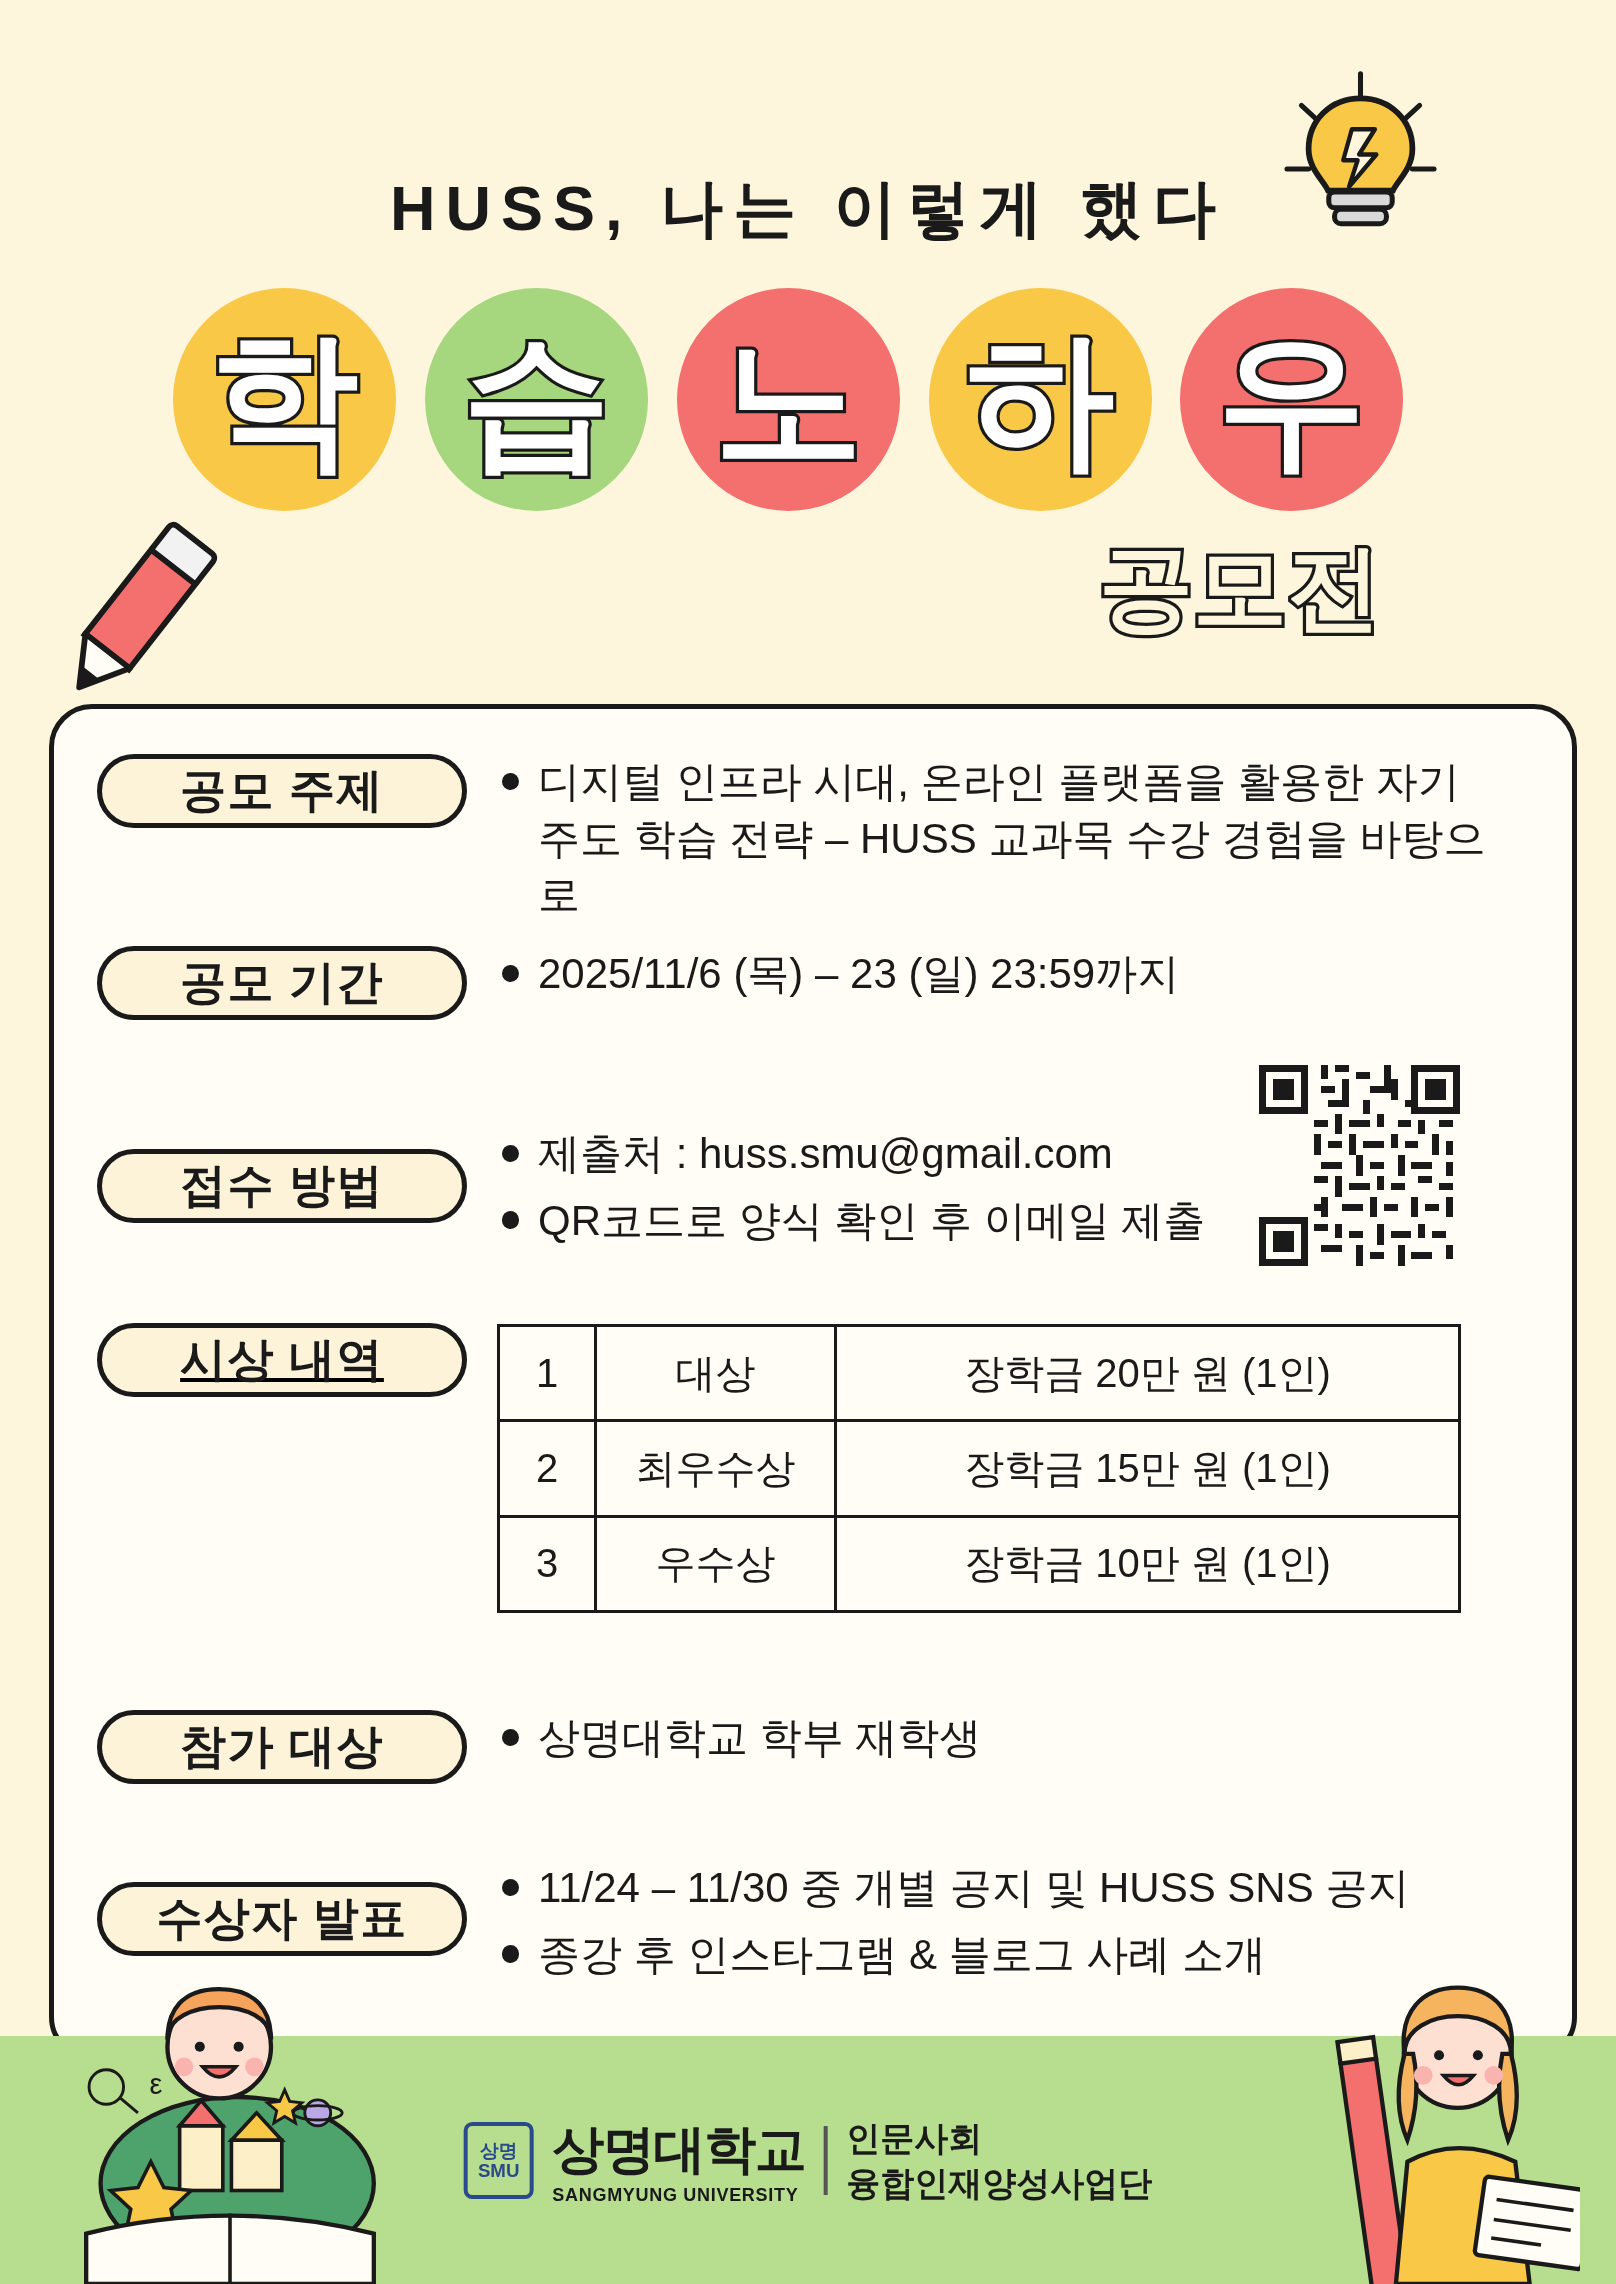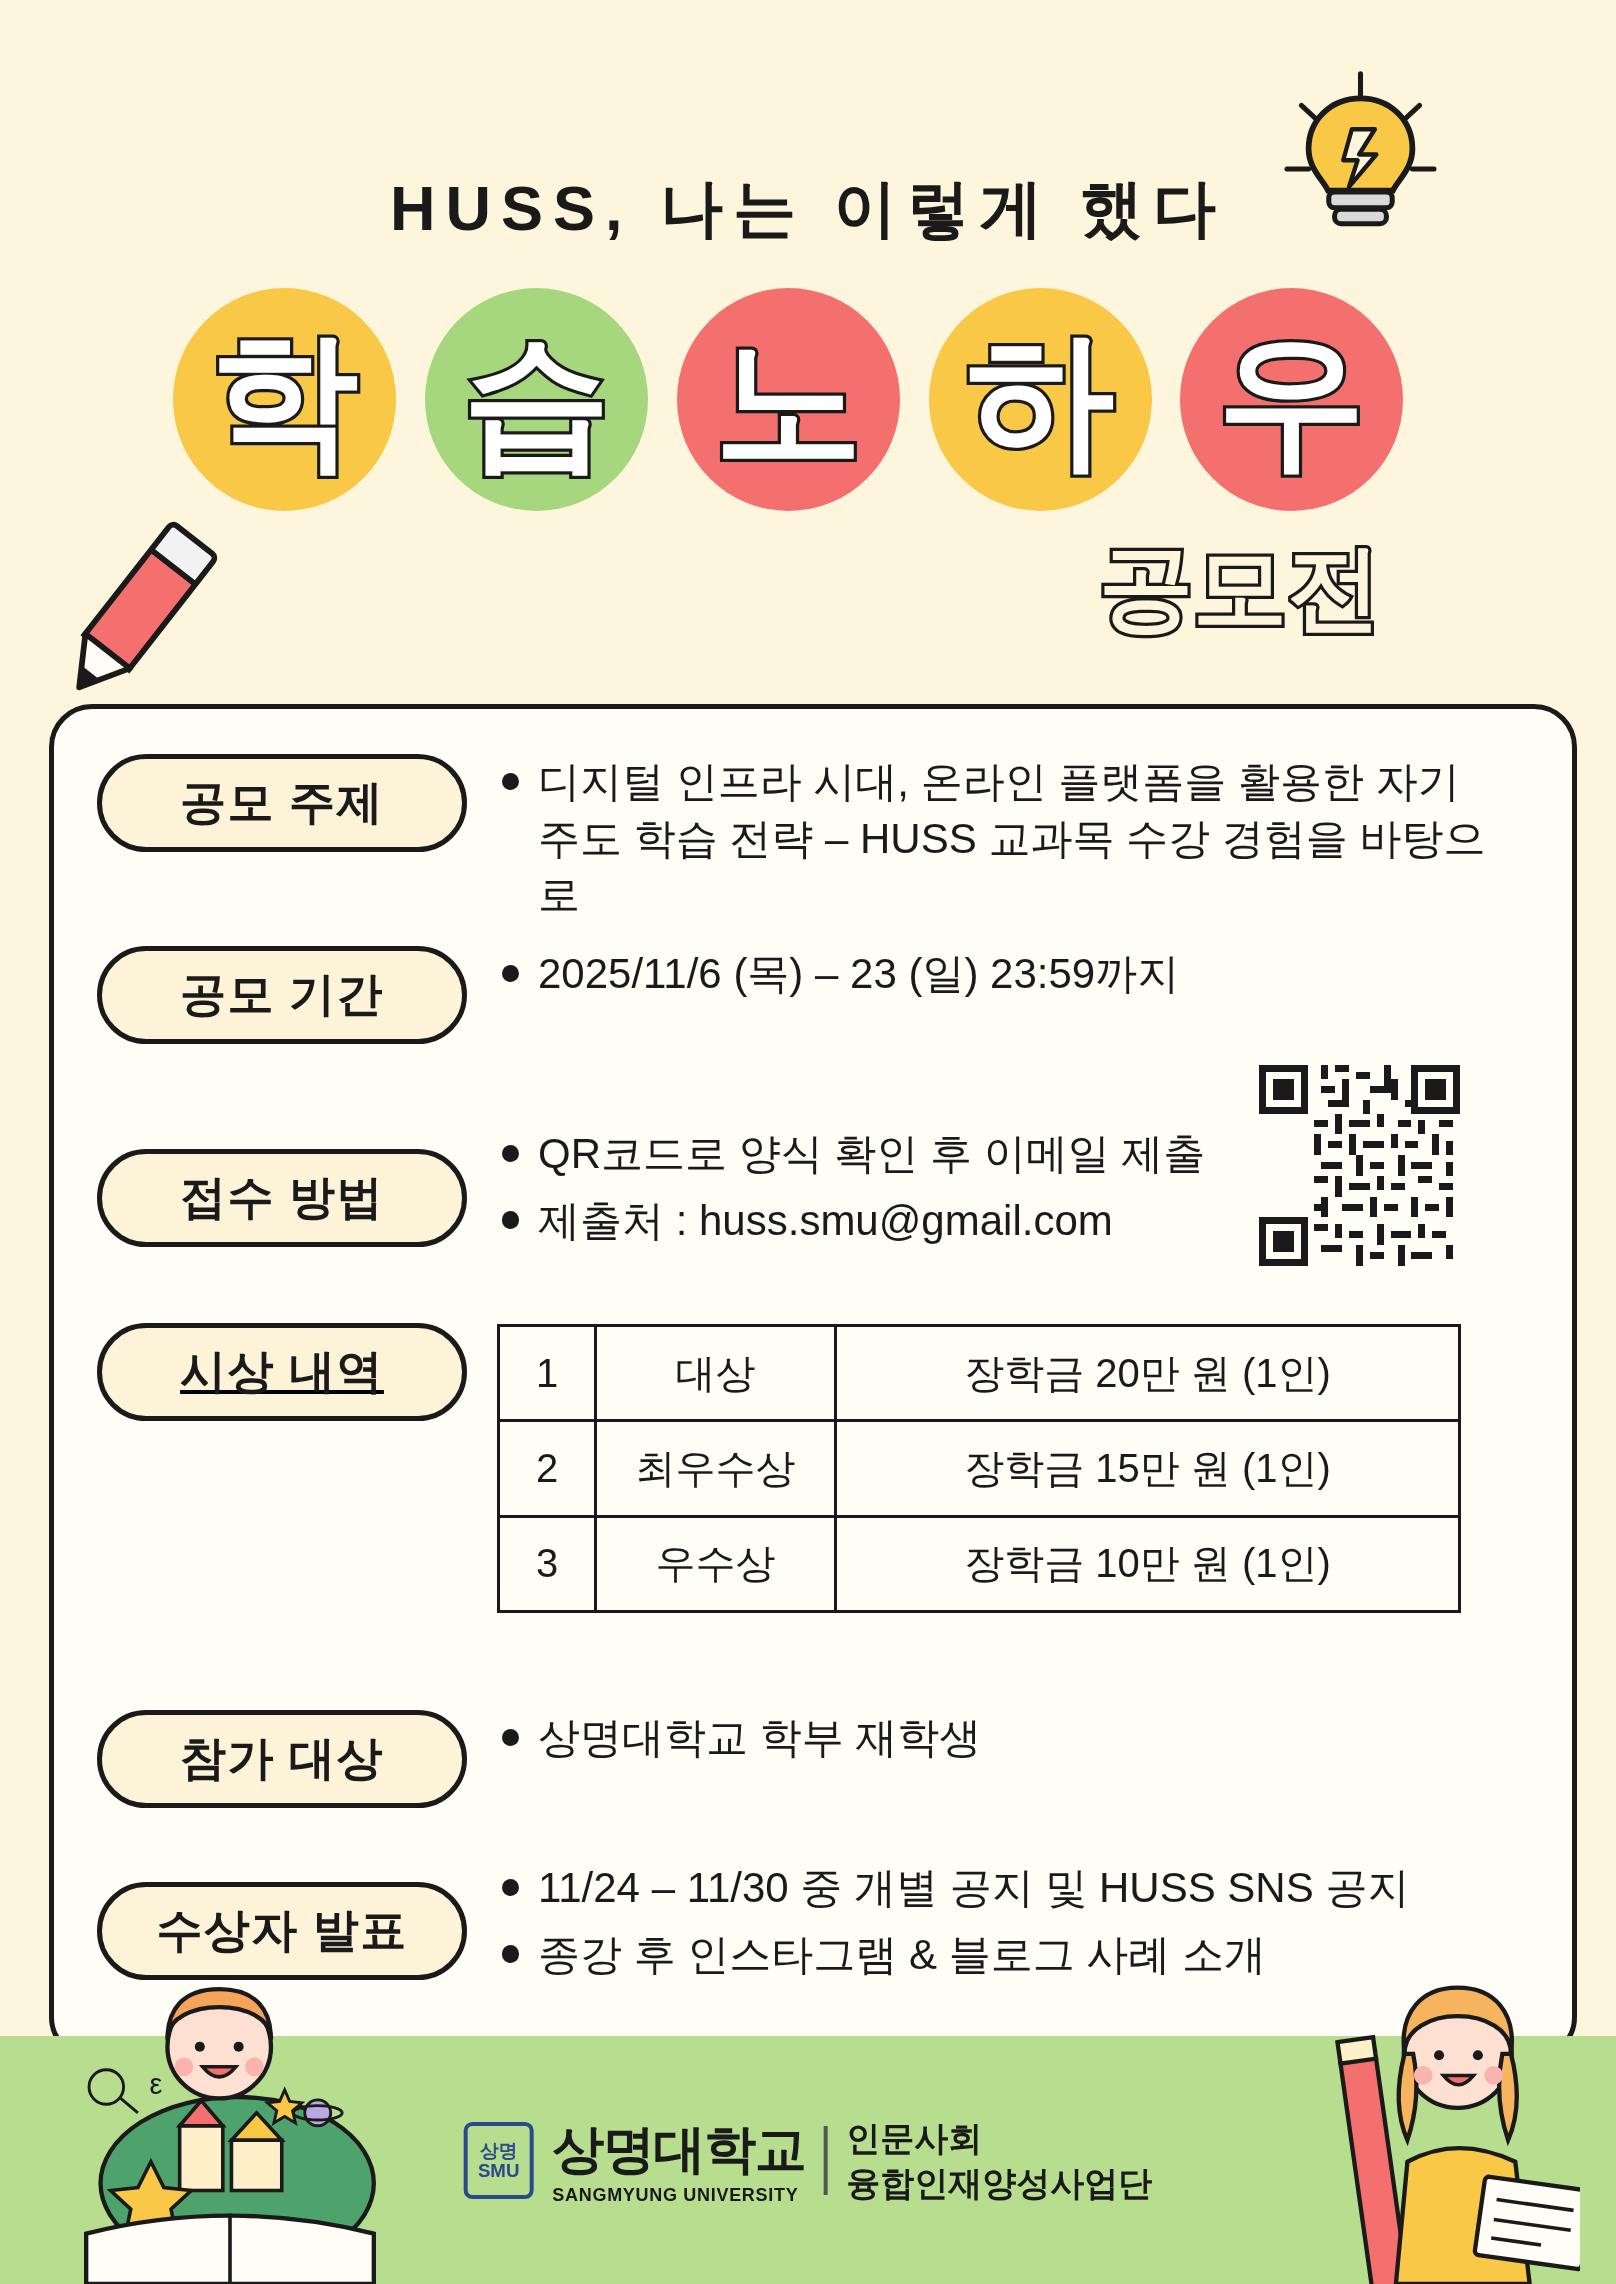--- a/index.html
+++ b/index.html
@@ -49,21 +49,21 @@
 
   
   .card{
     position:absolute;left:49px;top:704px;width:1518px;height:1346px;
     background:#fffdf5;border:5px solid #1a1a1a;border-radius:43px;
   }
 
   .row{position:absolute;display:flex;align-items:flex-start;}
   .pill{
     border:5px solid #1a1a1a;border-radius:50px;background:#fdf3d8;
-    padding:13px 0;width:360px;text-align:center;
+    padding:1px 0;width:360px;text-align:center;
     font-size:46px;font-weight:bold;color:#1a1a1a;letter-spacing:1.4px;
   }
   .bullets{margin-left:35px;}
   .bul{
     display:flex;align-items:flex-start;font-size:42px;color:#1a1a1a;
     line-height:1.35;margin-bottom:10px;
   }
   .dot{
     min-width:17.3px;height:17.3px;border-radius:50%;background:#1a1a1a;
     margin:18.7px 18.7px 0 0;
@@ -176,25 +176,25 @@
           <div class="txt">2025/11/6 (목) – 23 (일) 23:59까지</div>
         </div>
       </div>
     </div>
 
     <div class="row" style="left:43px;top:417px;justify-content:space-between;">
       <div class="pill" style="margin-top:23px;">접수 방법</div>
       <div class="bullets">
         <div class="bul">
           <div class="dot"></div>
+          <div class="txt">제출처 : huss.smu@gmail.com</div>
+        </div>
+        <div class="bul">
+          <div class="dot"></div>
           <div class="txt">QR코드로 양식 확인 후 이메일 제출</div>
-        </div>
-        <div class="bul">
-          <div class="dot"></div>
-          <div class="txt">제출처 : huss.smu@gmail.com</div>
         </div>
       </div>
     </div>
 
     <div class="row" style="left:43px;top:614px;text-decoration:underline;">
       <div class="pill">시상 내역</div>
     </div>
 
     <div class="row" style="left:43px;top:1001px;">
       <div class="pill">참가 대상</div>

